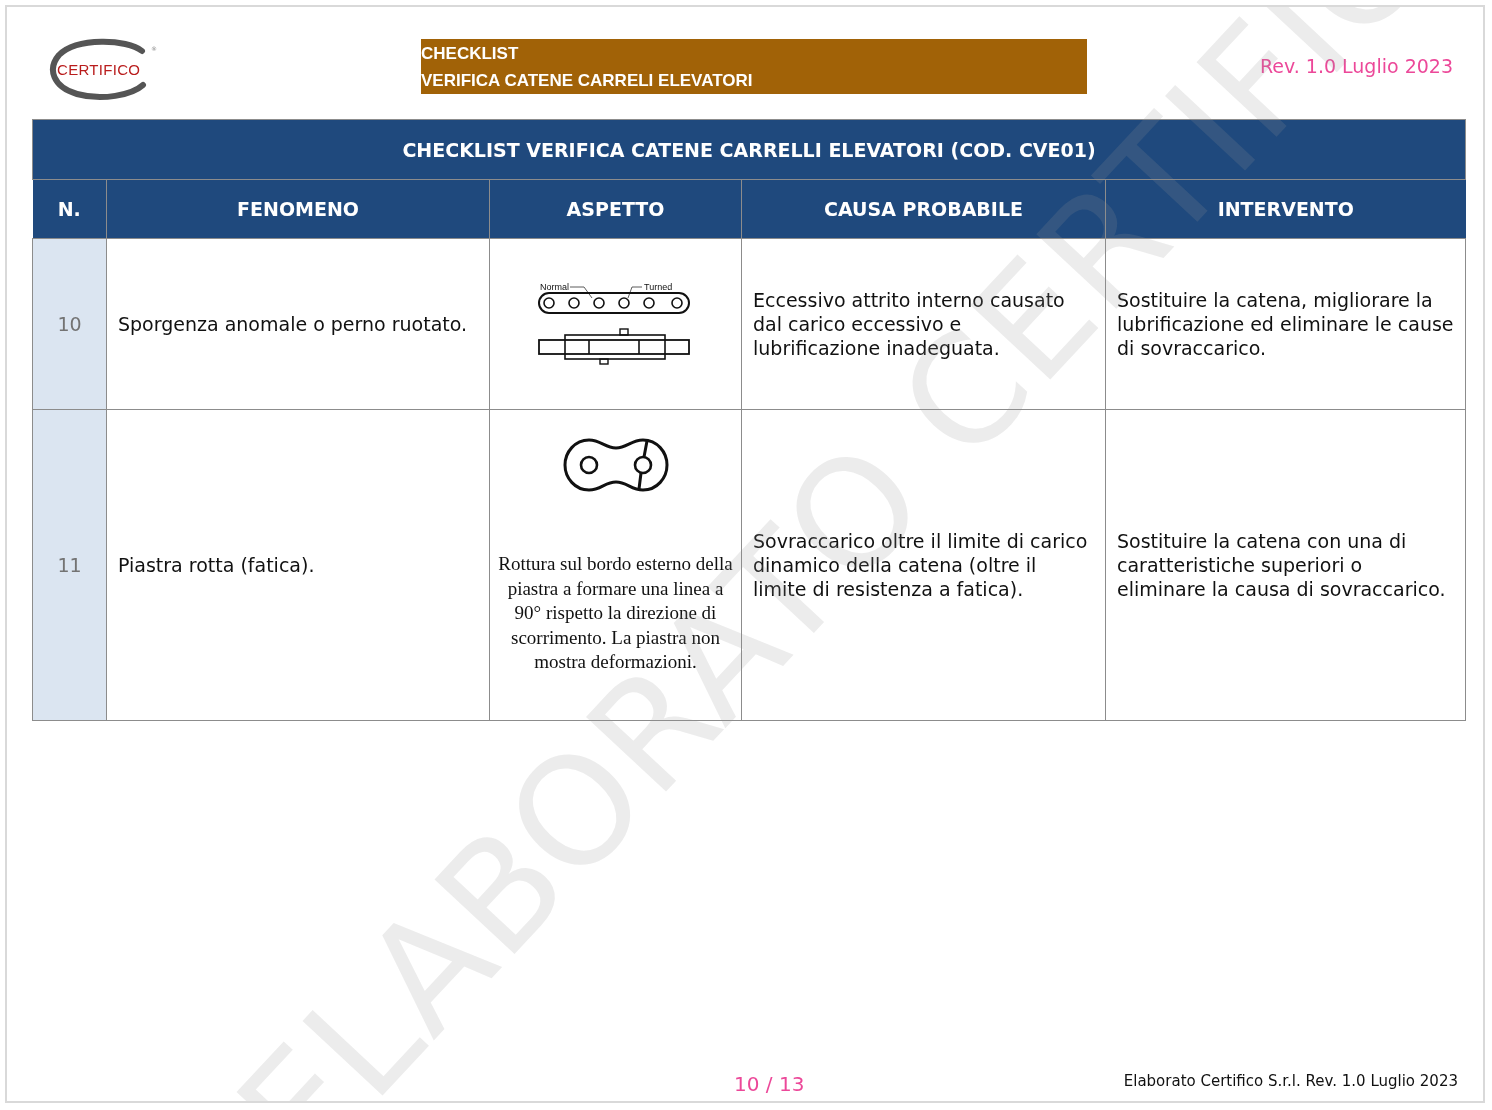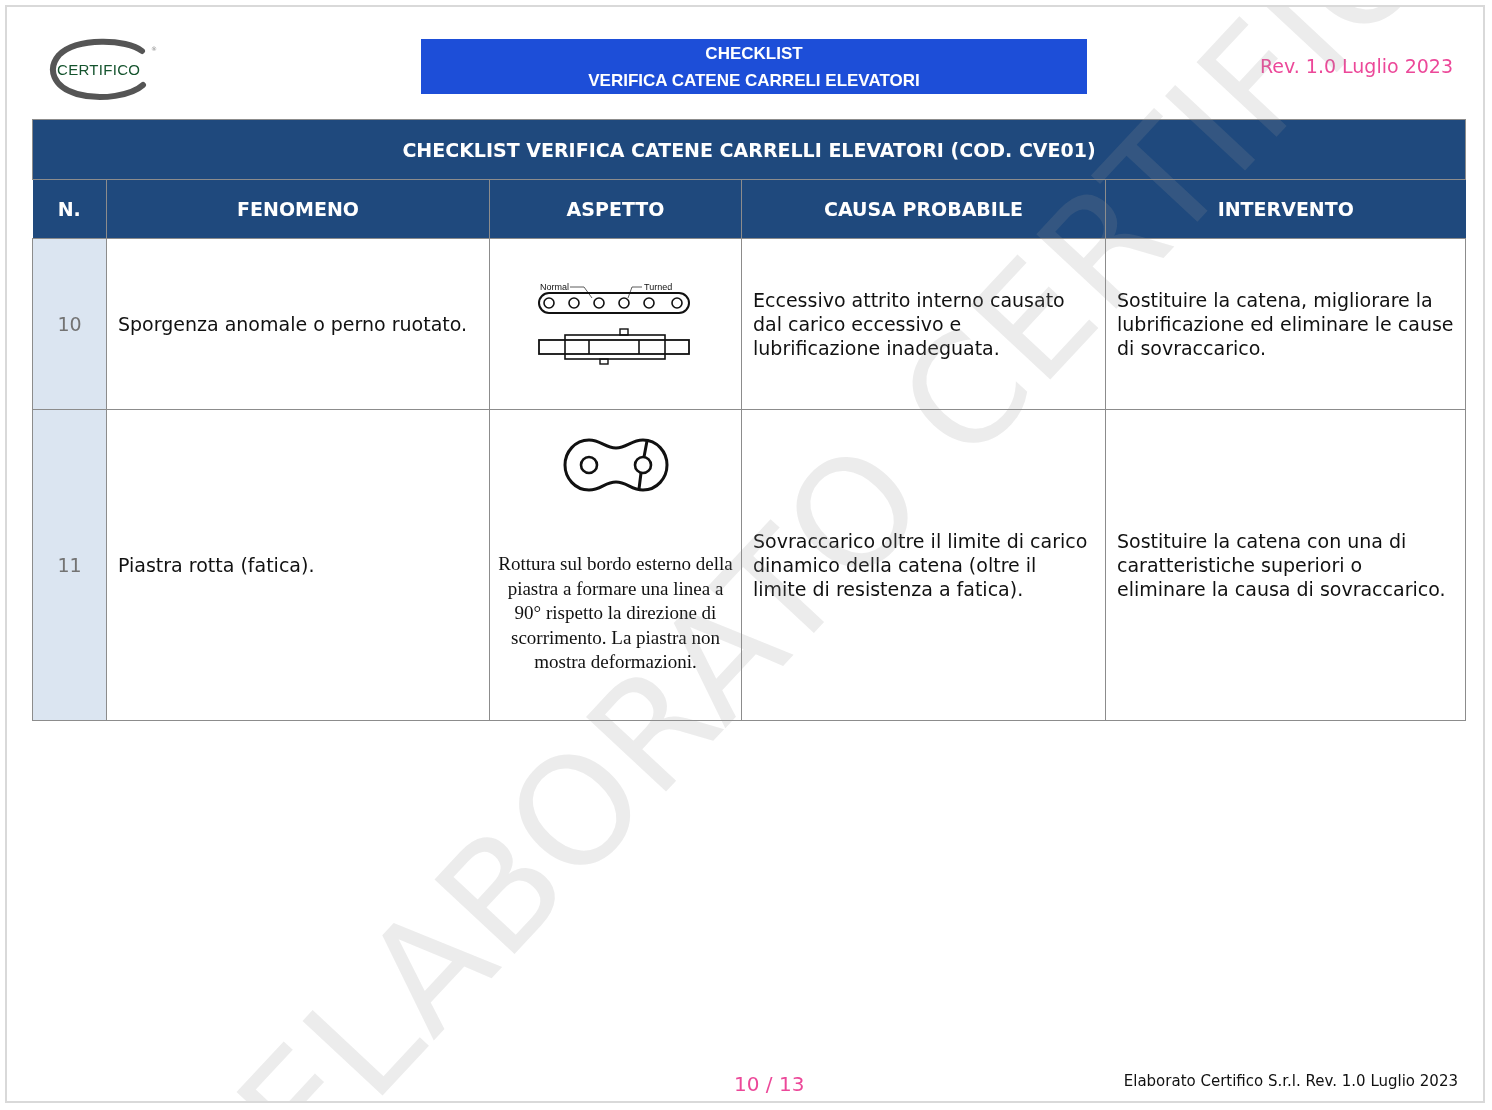--- a/index.html
+++ b/index.html
@@ -1,21 +1,21 @@
 <!DOCTYPE html>
 <html><head>
 <meta charset="utf-8">
 <style>
   html, body { margin:0; padding:0; background:#ffffff; }
   body { width:1492px; height:1110px; position:relative; overflow:hidden; font-family:"DejaVu Sans", sans-serif; }
   .page { position:absolute; left:5px; top:5px; width:1480px; height:1098px; border:2px solid #d9d9d9; box-sizing:border-box; background:#fff; overflow:hidden; }
 
   .logo { position:absolute; left:40px; top:30px; width:120px; height:70px; }
-  .logo-text { position:absolute; left:10px; top:24px; font-family:"Liberation Sans", sans-serif; font-size:15px; color:#14532d; letter-spacing:0.3px;text-align:center; }
-  .title-box { position:absolute; left:414px; top:32px; width:666px; height:55px; background:#1d4ed8; color:#fff; text-align:center; font-family:"Liberation Sans", sans-serif; font-weight:bold; font-size:17px; line-height:27px; padding-top:1px; box-sizing:border-box; }
+  .logo-text { position:absolute; left:10px; top:24px; font-family:"Liberation Sans", sans-serif; font-size:15px; color:#b91c1c; letter-spacing:0.3px;text-align:center; }
+  .title-box { position:absolute; left:414px; top:32px; width:666px; height:55px; background:#a16207; color:#fff; text-align:left; font-family:"Liberation Sans", sans-serif; font-weight:bold; font-size:17px; line-height:27px; padding-top:1px; box-sizing:border-box; }
   .rev { position:absolute; right:30px; top:48px; color:#ec4899; font-size:19px; font-family:"DejaVu Sans", sans-serif; }
 
   table.cl { position:absolute; left:25px; top:112px; width:1433px; border-collapse:collapse; table-layout:fixed; }
   table.cl td, table.cl th { border:1px solid #8c8c8c; }
   .caption-row th { background:#1f497d; color:#fff; height:57px; font-size:19px; font-weight:bold; border-color:#1f497d; border-top:2px solid #1b1b1b; border-bottom:1px solid #d0d8e6; }
   .head-row th { background:#1f497d; color:#fff; height:56px; font-size:19px; font-weight:bold; border-left:1px solid #d0d8e6; border-right:1px solid #d0d8e6; border-top:none; border-bottom:1px solid #8c8c8c;}
   .head-row th:first-child { border-left:none; }
   .head-row th:last-child { border-right:none; }
   td.num { background:#dbe5f1; text-align:center; font-size:19px; color:#737373; border-left:none; }
   td { font-size:19px; color:#111; vertical-align:middle; padding:0 11px; line-height:24px; }

